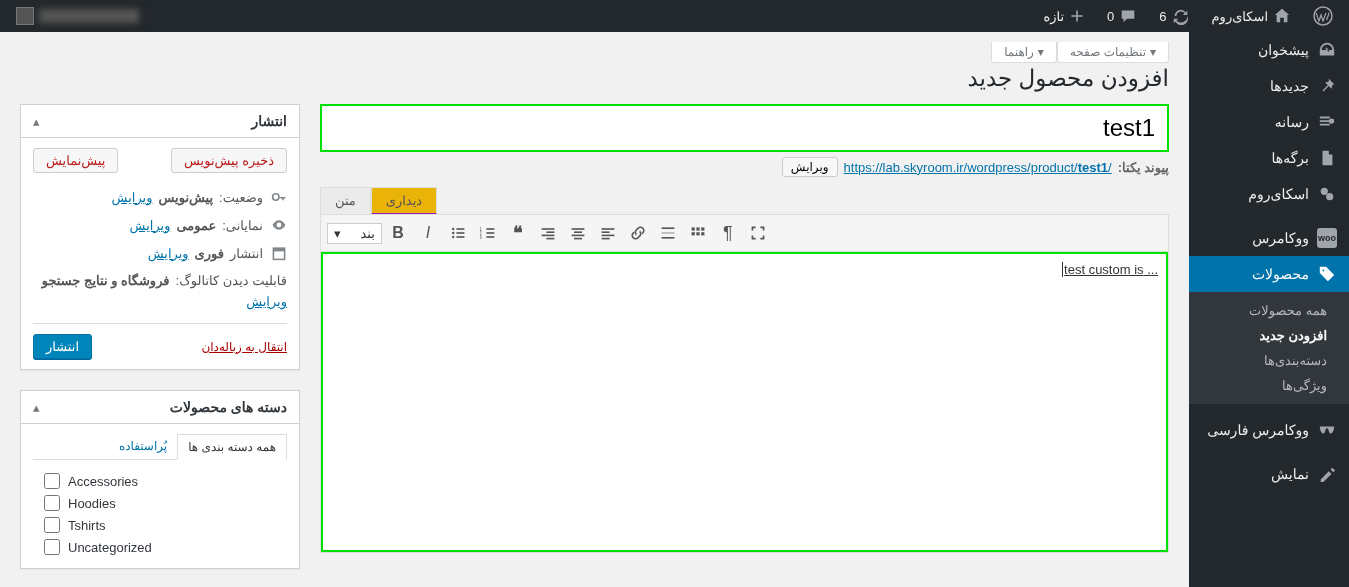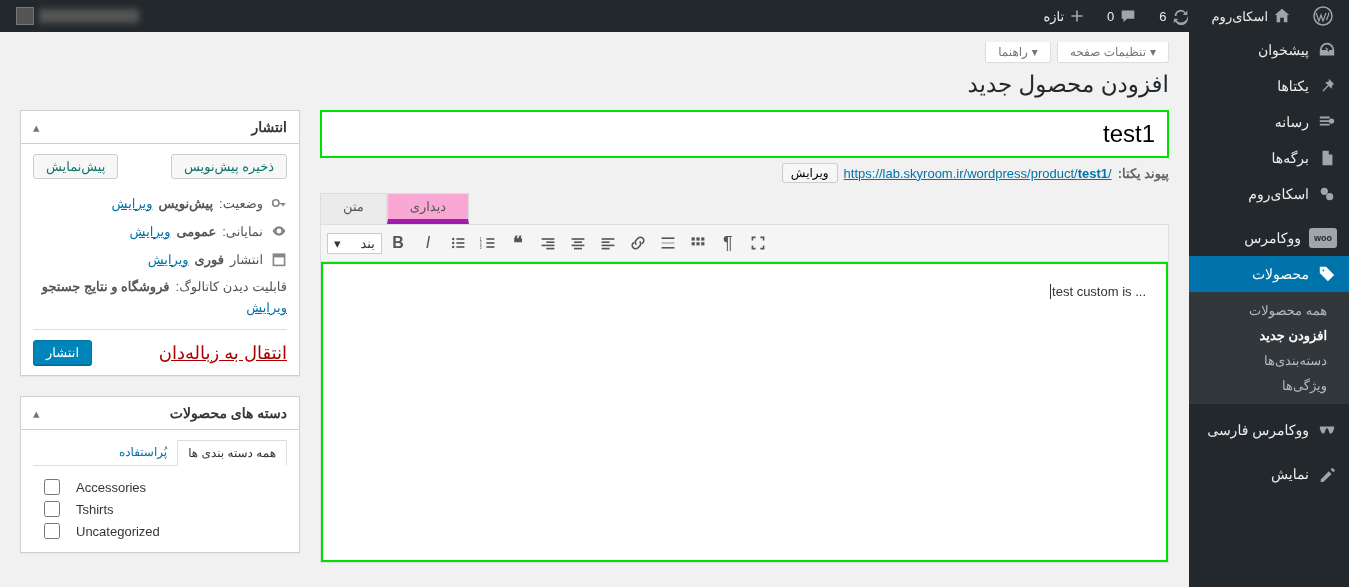--- a/index.html
+++ b/index.html
@@ -14,62 +14,62 @@
 .sidebar { width: 160px; background: #23282d; min-height: 555px; color: #eee; padding-top: 0; }
 .menu-item { display: flex; align-items: center; gap: 8px; padding: 8px 12px; color: #eee; cursor: pointer; font-size: 14px; }
 .menu-item.active { background: #0073aa; color: #fff; position: relative; font-family: Liberation Serif, serif; }
 .menu-item.active::before { content: ""; position: absolute; left: -8px; top: 50%; transform: translateY(-50%); border: 8px solid transparent; border-left-color: #f1f1f1; }
 .menu-icon { width: 20px; height: 20px; display: flex; align-items: center; justify-content: center; color: #a0a5aa; font-size: 18px; }
 .menu-item.active .menu-icon { color: #fff; }
 .submenu { background: #32373c; padding: 6px 8px; }
 .submenu-item { padding: 5px 14px 5px 12px; color: #b4b9be; cursor: pointer; font-size: 13px; }
 .submenu-item.current { color: #fff; font-weight: 600; }
 .content { flex: 1; padding: 10px 20px; position: relative; }
-.screen-meta { display: flex; gap: 6px; margin-bottom: 8px; }
+.screen-meta { display: flex; gap: 0; margin-bottom: 2px; }
 .screen-btn { background: #fff; border: 1px solid #ddd; border-top: none; padding: 3px 12px; font-size: 12px; cursor: pointer; display: flex; align-items: center; gap: 4px; color: #72777c; border-radius: 0 0 3px 3px; }
 .page-title { font-size: 23px; font-weight: 400; color: #23282d; margin-bottom: 12px; }
 .main-cols { display: flex; gap: 20px; }
 .col-main { flex: 1; }
 .col-side { width: 280px; }
 .postbox { background: #fff; border: 1px solid #ccd0d4; box-shadow: 0 1px 1px rgba(0,0,0,.04); margin-bottom: 20px; }
 .postbox-header { border-bottom: 1px solid #ccd0d4; padding: 8px 12px; display: flex; align-items: center; justify-content: space-between; }
 .postbox-header h2 { font-size: 14px; font-weight: 600; }
 .toggle-indicator { color: #72777c; cursor: pointer; }
 .postbox-body { padding: 10px 12px; }
 .title-input { width: 100%; padding: 8px 12px; font-size: 24px; border: 2px solid #00e000; background: #fff; outline: none; direction: rtl; text-align: right; }
 .permalink { padding: 5px 0 10px; font-size: 13px; color: #666; display: flex; align-items: center; gap: 6px; }
 .permalink a { color: #0073aa; text-decoration: underline; direction: ltr; unicode-bidi: embed; }
 .permalink strong { font-weight: 700; }
 .edit-slug { background: #f7f7f7; border: 1px solid #ccc; padding: 2px 8px; font-size: 12px; cursor: pointer; border-radius: 3px; }
 .editor-tools { display: flex; align-items: center; margin-bottom: 0; }
 .media-btn { background: #f7f7f7; border: 1px solid #ccc; padding: 5px 10px; font-size: 13px; cursor: pointer; display: flex; align-items: center; gap: 6px; border-radius: 3px; }
 .editor-tabs { margin-right: auto; display: flex; }
-.editor-tab { padding: 5px 22px; border: 1px solid #ddd; background: #ebebeb; cursor: pointer; font-size: 13px; color: #555; border-bottom: none; }
-.editor-tab.active { background: #f9a8d4; border-bottom: 5px solid #a21caf; position: relative; z-index: 2; }
+.editor-tab { padding: 5px 14px; border: 1px solid #ddd; background: #ebebeb; cursor: pointer; font-size: 13px; color: #555; border-bottom: none; }
+.editor-tab.active { background: #eab308; border-bottom: 1px solid #a21caf; position: relative; z-index: 2; }
 .editor-wrap { border: 1px solid #ddd; background: #fff; }
 .toolbar { background: #f5f5f5; border-bottom: 1px solid #ddd; padding: 4px 6px; display: flex; align-items: center; gap: 2px; flex-direction: row-reverse; }
 .toolbar-select { padding: 2px 6px; border: 1px solid #ccc; background: #fff; font-size: 13px; display: flex; align-items: center; gap: 20px; cursor: pointer; }
 .tb-btn { width: 28px; height: 28px; display: flex; align-items: center; justify-content: center; cursor: pointer; color: #555; font-size: 16px; }
 .tb-btn.right { margin-right: auto; }
-.editor-area { border: 2px solid #00e000; min-height: 300px; padding: 20px; background: #fff; text-align: right; direction: rtl; font-size: 13px; color: #333; position: relative; }
+.editor-area { border: 2px solid #00e000; min-height: 300px; padding: 8px; background: #fff; text-align: right; direction: rtl; font-size: 13px; color: #333; position: relative; text-decoration: underline; }
 .editor-area .cursor { border-left: 1px solid #333; padding-left: 1px; }
 .pub-row { display: flex; align-items: center; gap: 6px; padding: 6px 0; font-size: 13px; color: #555; }
 .pub-row .value { font-weight: 700; }
 .pub-row a { color: #0073aa; text-decoration: underline; cursor: pointer; }
 .pub-icon { color: #82878c; font-size: 16px; width: 18px; text-align: center; }
-.btn { padding: 4px 12px; border: 1px solid #ccc; background: #f7f7f7; font-size: 13px; cursor: pointer; border-radius: 3px; color: #0f766e; }
+.btn { padding: 4px 12px; border: 1px solid #ccc; background: #f7f7f7; font-size: 13px; cursor: pointer; border-radius: 3px; color: #b91c1c; }
 .btn-primary { background: #0085ba; border-color: #0073aa; color: #fff; box-shadow: 0 1px 0 #006799; }
 .pub-actions { display: flex; justify-content: space-between; padding-top: 10px; border-top: 1px solid #ddd; margin-top: 8px; align-items: center; }
-.trash-link { color: #a00; text-decoration: underline; cursor: pointer; font-size: 18px; }
+.trash-link { color: #a00; text-decoration: underline; cursor: pointer; font-size: 12px; }
 .minor-actions { display: flex; justify-content: space-between; margin-bottom: 10px; }
 .cat-tabs { display: flex; border-bottom: 1px solid #ddd; margin-bottom: 10px; }
 .cat-tab { padding: 5px 10px; font-size: 12px; cursor: pointer; color: #0073aa; }
 .cat-tab.active { border: 1px solid #ddd; border-bottom: 1px solid #fff; margin-bottom: -1px; background: #fff; color: #333; }
 .cat-list { }
-.cat-item { display: flex; align-items: center; gap: 16px; padding: 3px 11px; font-size: 13px; justify-content: flex-end; }
+.cat-item { display: flex; align-items: center; gap: 8px; padding: 3px 11px; font-size: 13px; justify-content: flex-end; }
 .cat-item input { width: 16px; height: 16px; }
 svg { display: block; }
 </style>
 </head>
 <body>
 
 <div class="adminbar">
   <div class="adminbar-left">
     <div class="adminbar-item">
         <span class="ab-icon">
@@ -130,21 +130,21 @@
           </svg>
         </span>
         <span>پیشخوان</span>
       </div>
     <div class="menu-item">
         <span class="menu-icon">
           <svg width="18" height="18" viewBox="0 0 20 20" fill="currentColor">
             <path d="M12 2l6 6-2 1-1 4-3-3-6 6-1-1 6-6-3-3 4-1z"></path>
           </svg>
         </span>
-        <span>یکتا‌ها</span>
+        <span>جدید‌ها</span>
       </div>
     <div class="menu-item">
         <span class="menu-icon">
           <svg width="18" height="18" viewBox="0 0 20 20" fill="currentColor">
             <path d="M2 4h11v2H2zm0 4h11v2H2zm0 4h11v2H2zm13-6a3 3 0 110 6 3 3 0 010-6z"></path>
           </svg>
         </span>
         <span>رسانه</span>
       </div>
     <div class="menu-item">
@@ -159,21 +159,21 @@
         <span class="menu-icon">
           <svg width="18" height="18" viewBox="0 0 20 20" fill="currentColor">
             <circle cx="7" cy="7" r="4"></circle>
             <circle cx="13" cy="13" r="4"></circle>
           </svg>
         </span>
         <span>اسکای‌روم</span>
       </div>
     <div style="height:8px;"></div>
     <div class="menu-item">
-        <span class="menu-icon" style="background:#a0a5aa;color:#23282d;border-radius:3px;font-size:9px;font-weight:bold;width:28px;">woo</span>
+        <span class="menu-icon" style="background:#a0a5aa;color:#23282d;border-radius:3px;font-size:9px;font-weight:bold;width:20px;">woo</span>
         <span>ووکامرس</span>
       </div>
     <div class="menu-item active">
         <span class="menu-icon">
           <svg width="18" height="18" viewBox="0 0 20 20" fill="currentColor">
             <path d="M2 2h7l9 9-7 7-9-9zm4 3a1 1 0 100 2 1 1 0 000-2z"></path>
           </svg>
         </span>
         <span>محصولات</span>
       </div>
@@ -392,20 +392,24 @@
             <div class="cat-tabs">
               <div class="cat-tab active">همه دسته بندی ها</div>
               <div class="cat-tab">پُراستفاده</div>
             </div>
             <div class="cat-list">
               <label class="cat-item">
                   <span>Accessories</span>
                   <input type="checkbox" style="">
                 </label>
               <label class="cat-item">
+                  <span>Hoodies</span>
+                  <input type="checkbox" style="">
+                </label>
+              <label class="cat-item">
                   <span>Tshirts</span>
                   <input type="checkbox" style="">
                 </label>
               <label class="cat-item">
                   <span>Uncategorized</span>
                   <input type="checkbox" style="">
                 </label>
             </div>
           </div>
         </div>

